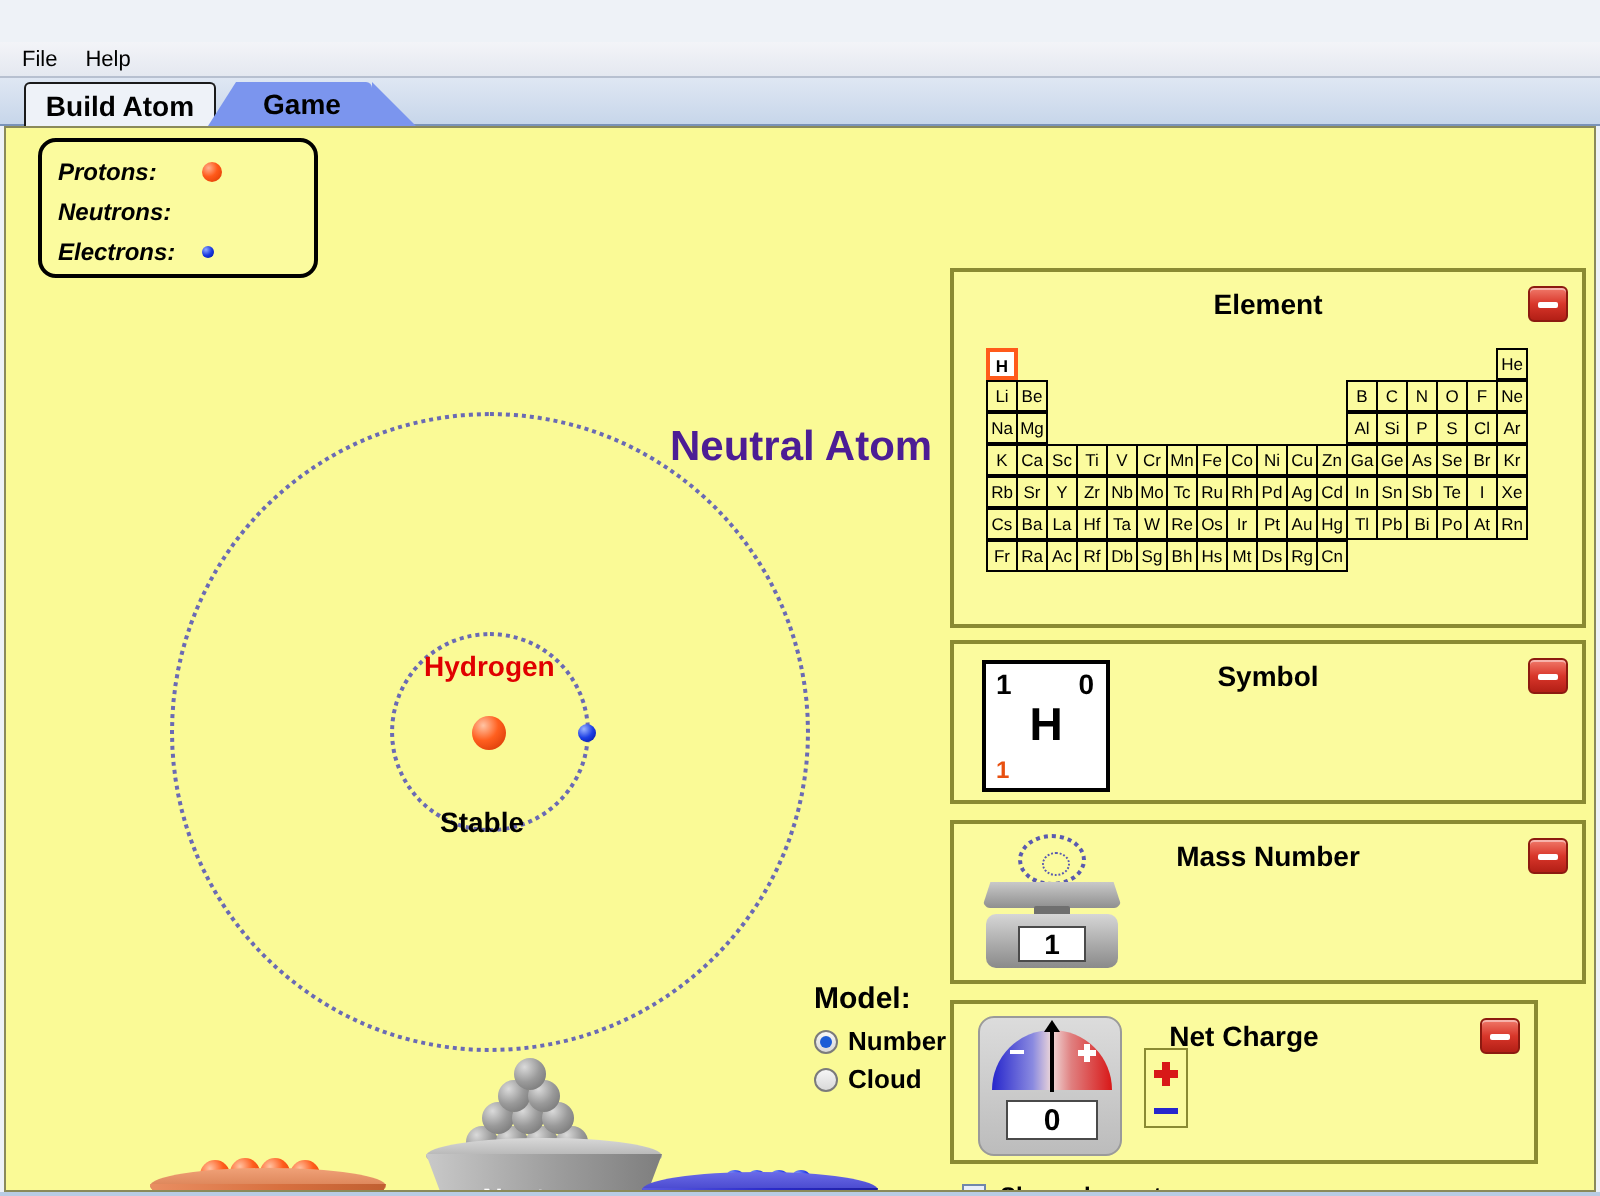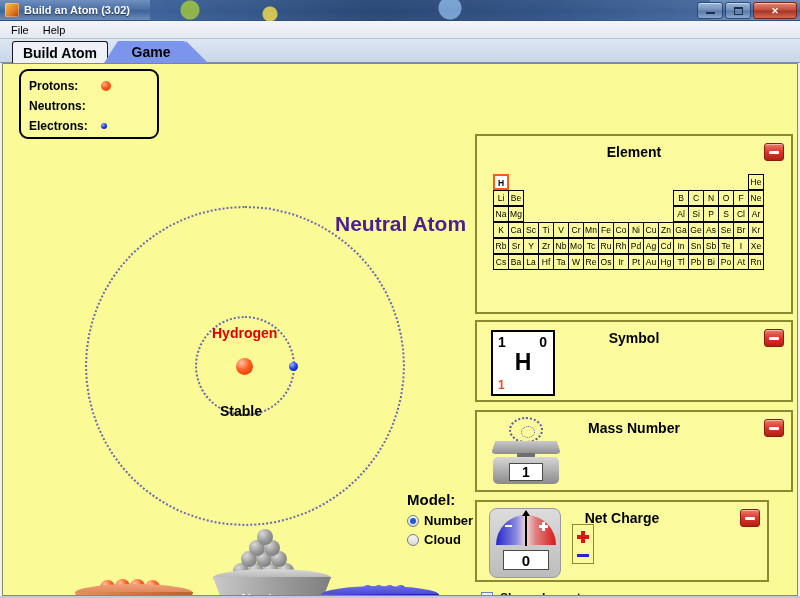--- a/index.html
+++ b/index.html
@@ -135,21 +135,21 @@
 
   
   #legend {
     position: absolute; left: 16px; top: 5px;
     width: 140px; height: 70px;
     background: #fbfb9e;
     border: 2px solid #000; border-radius: 9px;
     padding: 5px 8px;
   }
   .legend-row {
-    display: flex; align-items: center; height: 20px;
+    display: flex; align-items: center; height: 20px; font-style: italic;
   }
   .legend-label { font-size: 12px; font-weight: bold; color: #000; width: 72px; }
   .legend-dots { display: flex; align-items: center; gap: 2px; }
   .pdot {
     width: 10px; height: 10px; border-radius: 50%;
     background: radial-gradient(circle at 33% 30%, #ffb090 0%, #ff5a1a 45%, #d93800 100%);
   }
   .edot {
     width: 6px; height: 6px; border-radius: 50%;
     background: radial-gradient(circle at 33% 30%, #8fa8ff 0%, #1a3ae0 50%, #0010a0 100%);
@@ -418,34 +418,20 @@
   #statusstrip {
     position: absolute; left: 0; bottom: 0; width: 800px; height: 2px;
     background: #b8cce4;
   }
 </style>
 </head>
 <body>
 
 <div id="window">
 
-  <div id="titlebar">
-    <div id="titlebar-bg"></div>
-    <div class="tb-icon"></div>
-    <span id="title-text">Build an Atom (3.02)</span>
-    <div id="winbtns">
-      <div class="winbtn">
-          <span class="glyph-min"></span>
-        </div>
-      <div class="winbtn">
-          <span class="glyph-max"></span>
-        </div>
-      <div class="winbtn close">✕</div>
-    </div>
-  </div>
 
   <div id="menubar">
     <div class="menu-item">File</div>
     <div class="menu-item">Help</div>
   </div>
 
   <div id="phet-logo">
     <span id="phet-logo-text">PhET</span>
   </div>
 
@@ -679,20 +665,40 @@
             <div class="pcell">Pt</div>
             <div class="pcell">Au</div>
             <div class="pcell">Hg</div>
             <div class="pcell">Tl</div>
             <div class="pcell">Pb</div>
             <div class="pcell">Bi</div>
             <div class="pcell">Po</div>
             <div class="pcell">At</div>
             <div class="pcell">Rn</div>
           </div>
+          <div class="prow">
+            <div class="pcell">Fr</div>
+            <div class="pcell">Ra</div>
+            <div class="pcell">Ac</div>
+            <div class="pcell">Rf</div>
+            <div class="pcell">Db</div>
+            <div class="pcell">Sg</div>
+            <div class="pcell">Bh</div>
+            <div class="pcell">Hs</div>
+            <div class="pcell">Mt</div>
+            <div class="pcell">Ds</div>
+            <div class="pcell">Rg</div>
+            <div class="pcell">Cn</div>
+            <div class="pcell blank"></div>
+            <div class="pcell blank"></div>
+            <div class="pcell blank"></div>
+            <div class="pcell blank"></div>
+            <div class="pcell blank"></div>
+            <div class="pcell blank"></div>
+          </div>
         </div>
     </div>
 
     <div class="panel" id="panel-symbol">
       <div class="panel-title">Symbol</div>
       <div class="minus-btn"></div>
       <div id="symbol-box">
         <span id="sym-mass">1</span>
         <span id="sym-charge">0</span>
         <span id="sym-letter">H</span>

